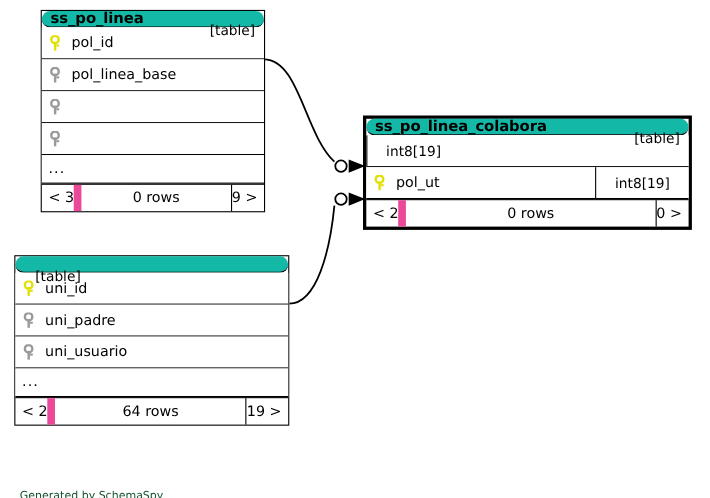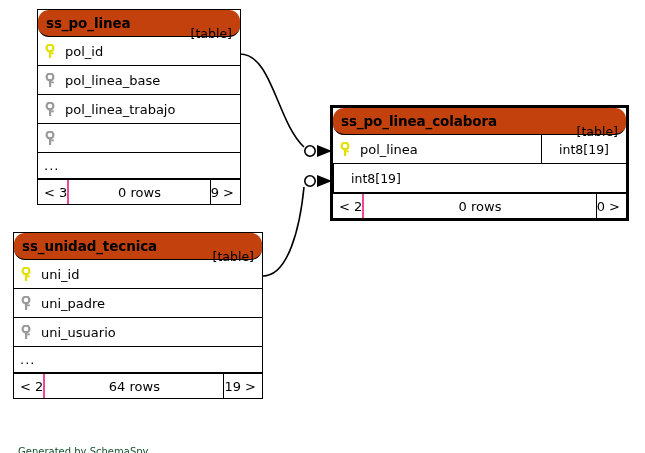--- a/index.html
+++ b/index.html
@@ -39,24 +39,24 @@
     box-sizing: border-box;
   }
   .table-node.focus {
     border: 3px solid #000000;
     text-align: center;
   }
   .t-header {
     display: flex;
     align-items: center;
     justify-content: space-between;
-    background: #c2410c;
+    background: #14b8a6;
     border-bottom: 1px solid #000000;
     padding: 0 8px;
-    height: 27px;
+    height: 15px;
     box-sizing: border-box;
     border-radius: 11px;
   }
   .t-name {
     font-weight: bold;
     font-size: 13.5px;
     letter-spacing: -0.1px;
     white-space: nowrap;
   }
   .t-tag {
@@ -129,21 +129,21 @@
     box-sizing: border-box;
   }
   .f-prev {
     flex: 0 0 auto;
     justify-content: flex-start;
     padding-left: 6px;
   }
   .f-rows {
     flex: 1 1 auto;
     justify-content: center;
-    border-left: 2px solid #ec4899;
+    border-left: 7px solid #ec4899;
     border-right: 1px solid #000000;
   }
   .f-next {
     flex: 0 0 auto;
     justify-content: flex-end;
     padding-right: 6px;
   }
 
   
   .caption {
@@ -198,21 +198,20 @@
       </span>
     </div>
 
     <div class="t-row">
       <span class="t-col-name">
         <svg class="key-icon" viewBox="0 0 13 15">
           <circle cx="5" cy="4" r="3.4" fill="none" stroke="#9a9a9a" stroke-width="2.2"></circle>
           <rect x="4" y="6" width="2.2" height="8" fill="#9a9a9a"></rect>
           <rect x="6.2" y="8.4" width="2.6" height="1.9" fill="#9a9a9a"></rect>
         </svg>
-        <span>pol_linea_trabajo</span>
       </span>
     </div>
 
     <div class="t-row">
       <span class="t-col-name">
         <svg class="key-icon" viewBox="0 0 13 15">
           <circle cx="5" cy="4" r="3.4" fill="none" stroke="#9a9a9a" stroke-width="2.2"></circle>
           <rect x="4" y="6" width="2.2" height="8" fill="#9a9a9a"></rect>
           <rect x="6.2" y="8.4" width="2.6" height="1.9" fill="#9a9a9a"></rect>
         </svg>
@@ -230,45 +229,44 @@
     </div>
   </div>
 
   <div class="table-node focus" style="left:330px; top:105px; width:299px;">
     <div class="t-header">
       <span class="t-name">ss_po_linea_colabora</span>
       <span class="t-tag">[table]</span>
     </div>
 
     <div class="t-row">
+      <span class="t-col-type">int8[19]</span>
+    </div>
+
+    <div class="t-row">
       <span class="t-col-name">
         <svg class="key-icon" viewBox="0 0 13 15">
           <circle cx="5" cy="4" r="3.4" fill="none" stroke="#e2e000" stroke-width="2.2"></circle>
           <rect x="4" y="6" width="2.2" height="8" fill="#e2e000"></rect>
           <rect x="6.2" y="8.4" width="2.6" height="1.9" fill="#e2e000"></rect>
         </svg>
-        <span>pol_linea</span>
-      </span>
-      <span class="t-col-type">int8[19]</span>
-    </div>
-
-    <div class="t-row">
+        <span>pol_ut</span>
+      </span>
       <span class="t-col-type">int8[19]</span>
     </div>
 
     <div class="t-footer">
       <span class="f-cell f-prev">&lt; 2</span>
       <span class="f-cell f-rows">0 rows</span>
       <span class="f-cell f-next">0 &gt;</span>
     </div>
   </div>
 
   <div class="table-node" style="left:13px; top:232px; width:250px;">
     <div class="t-header">
-      <span class="t-name">ss_unidad_tecnica</span>
       <span class="t-tag">[table]</span>
     </div>
 
     <div class="t-row">
       <span class="t-col-name">
         <svg class="key-icon" viewBox="0 0 13 15">
           <circle cx="5" cy="4" r="3.4" fill="none" stroke="#e2e000" stroke-width="2.2"></circle>
           <rect x="4" y="6" width="2.2" height="8" fill="#e2e000"></rect>
           <rect x="6.2" y="8.4" width="2.6" height="1.9" fill="#e2e000"></rect>
         </svg>

